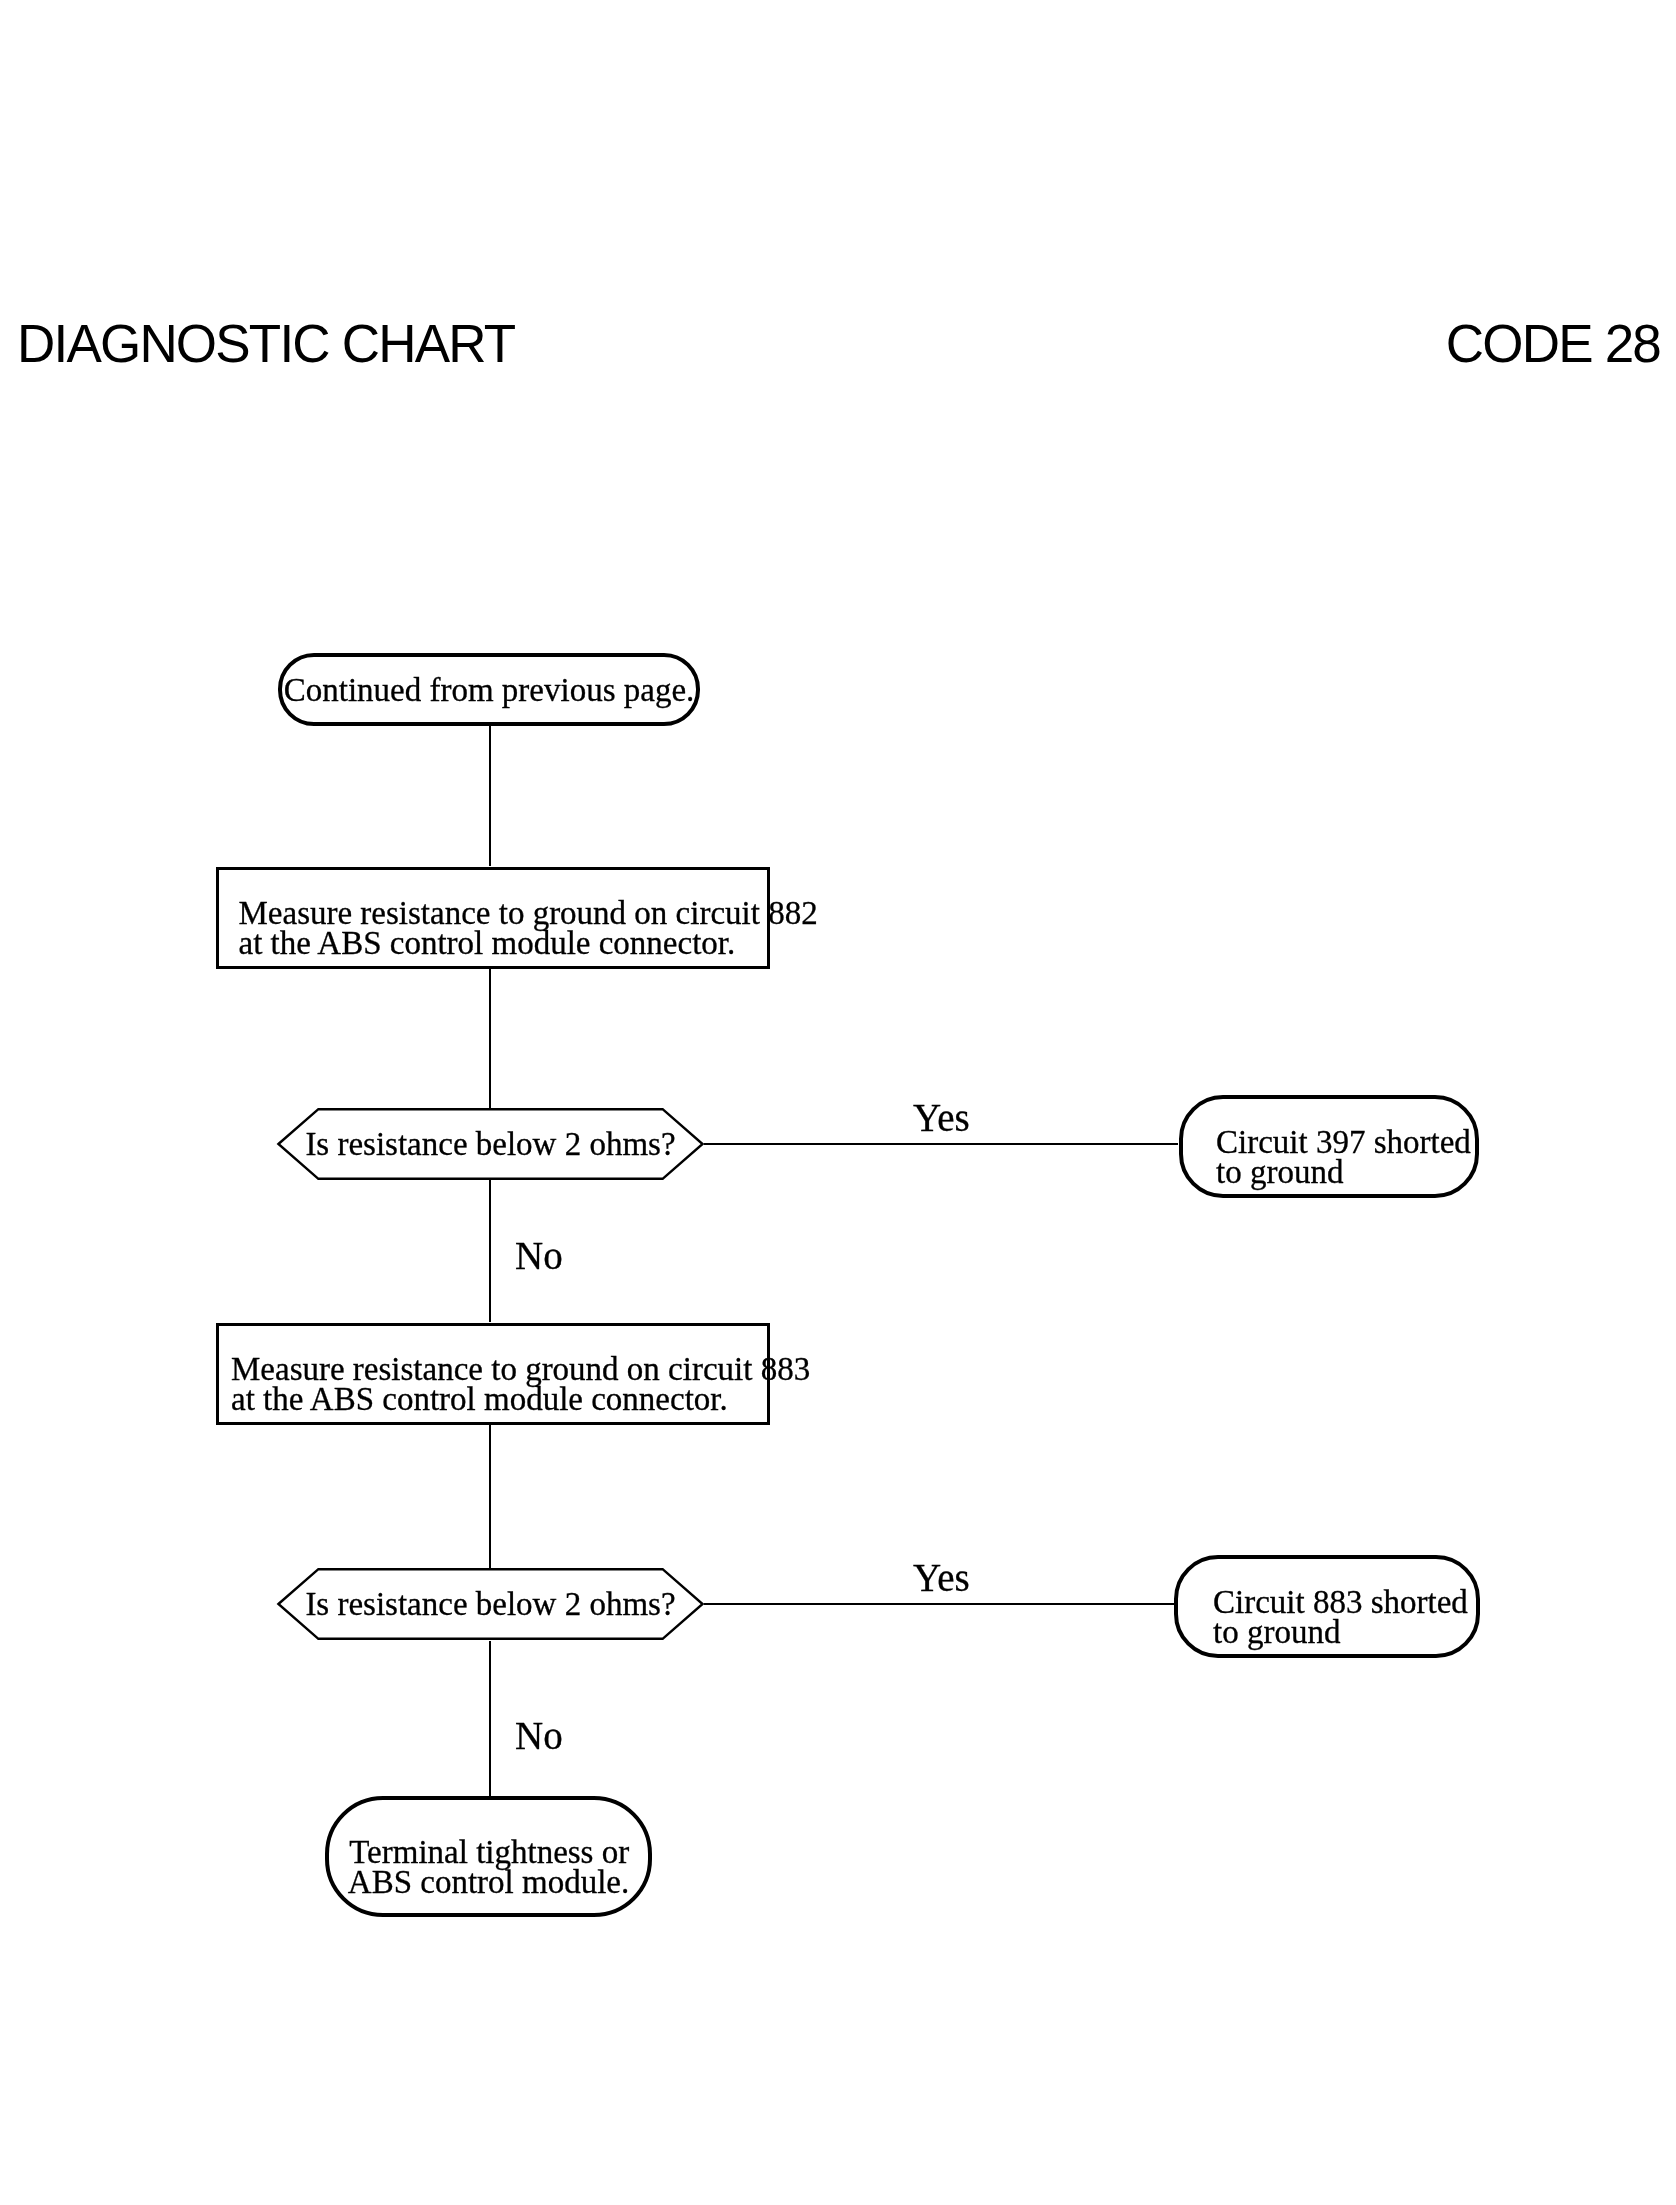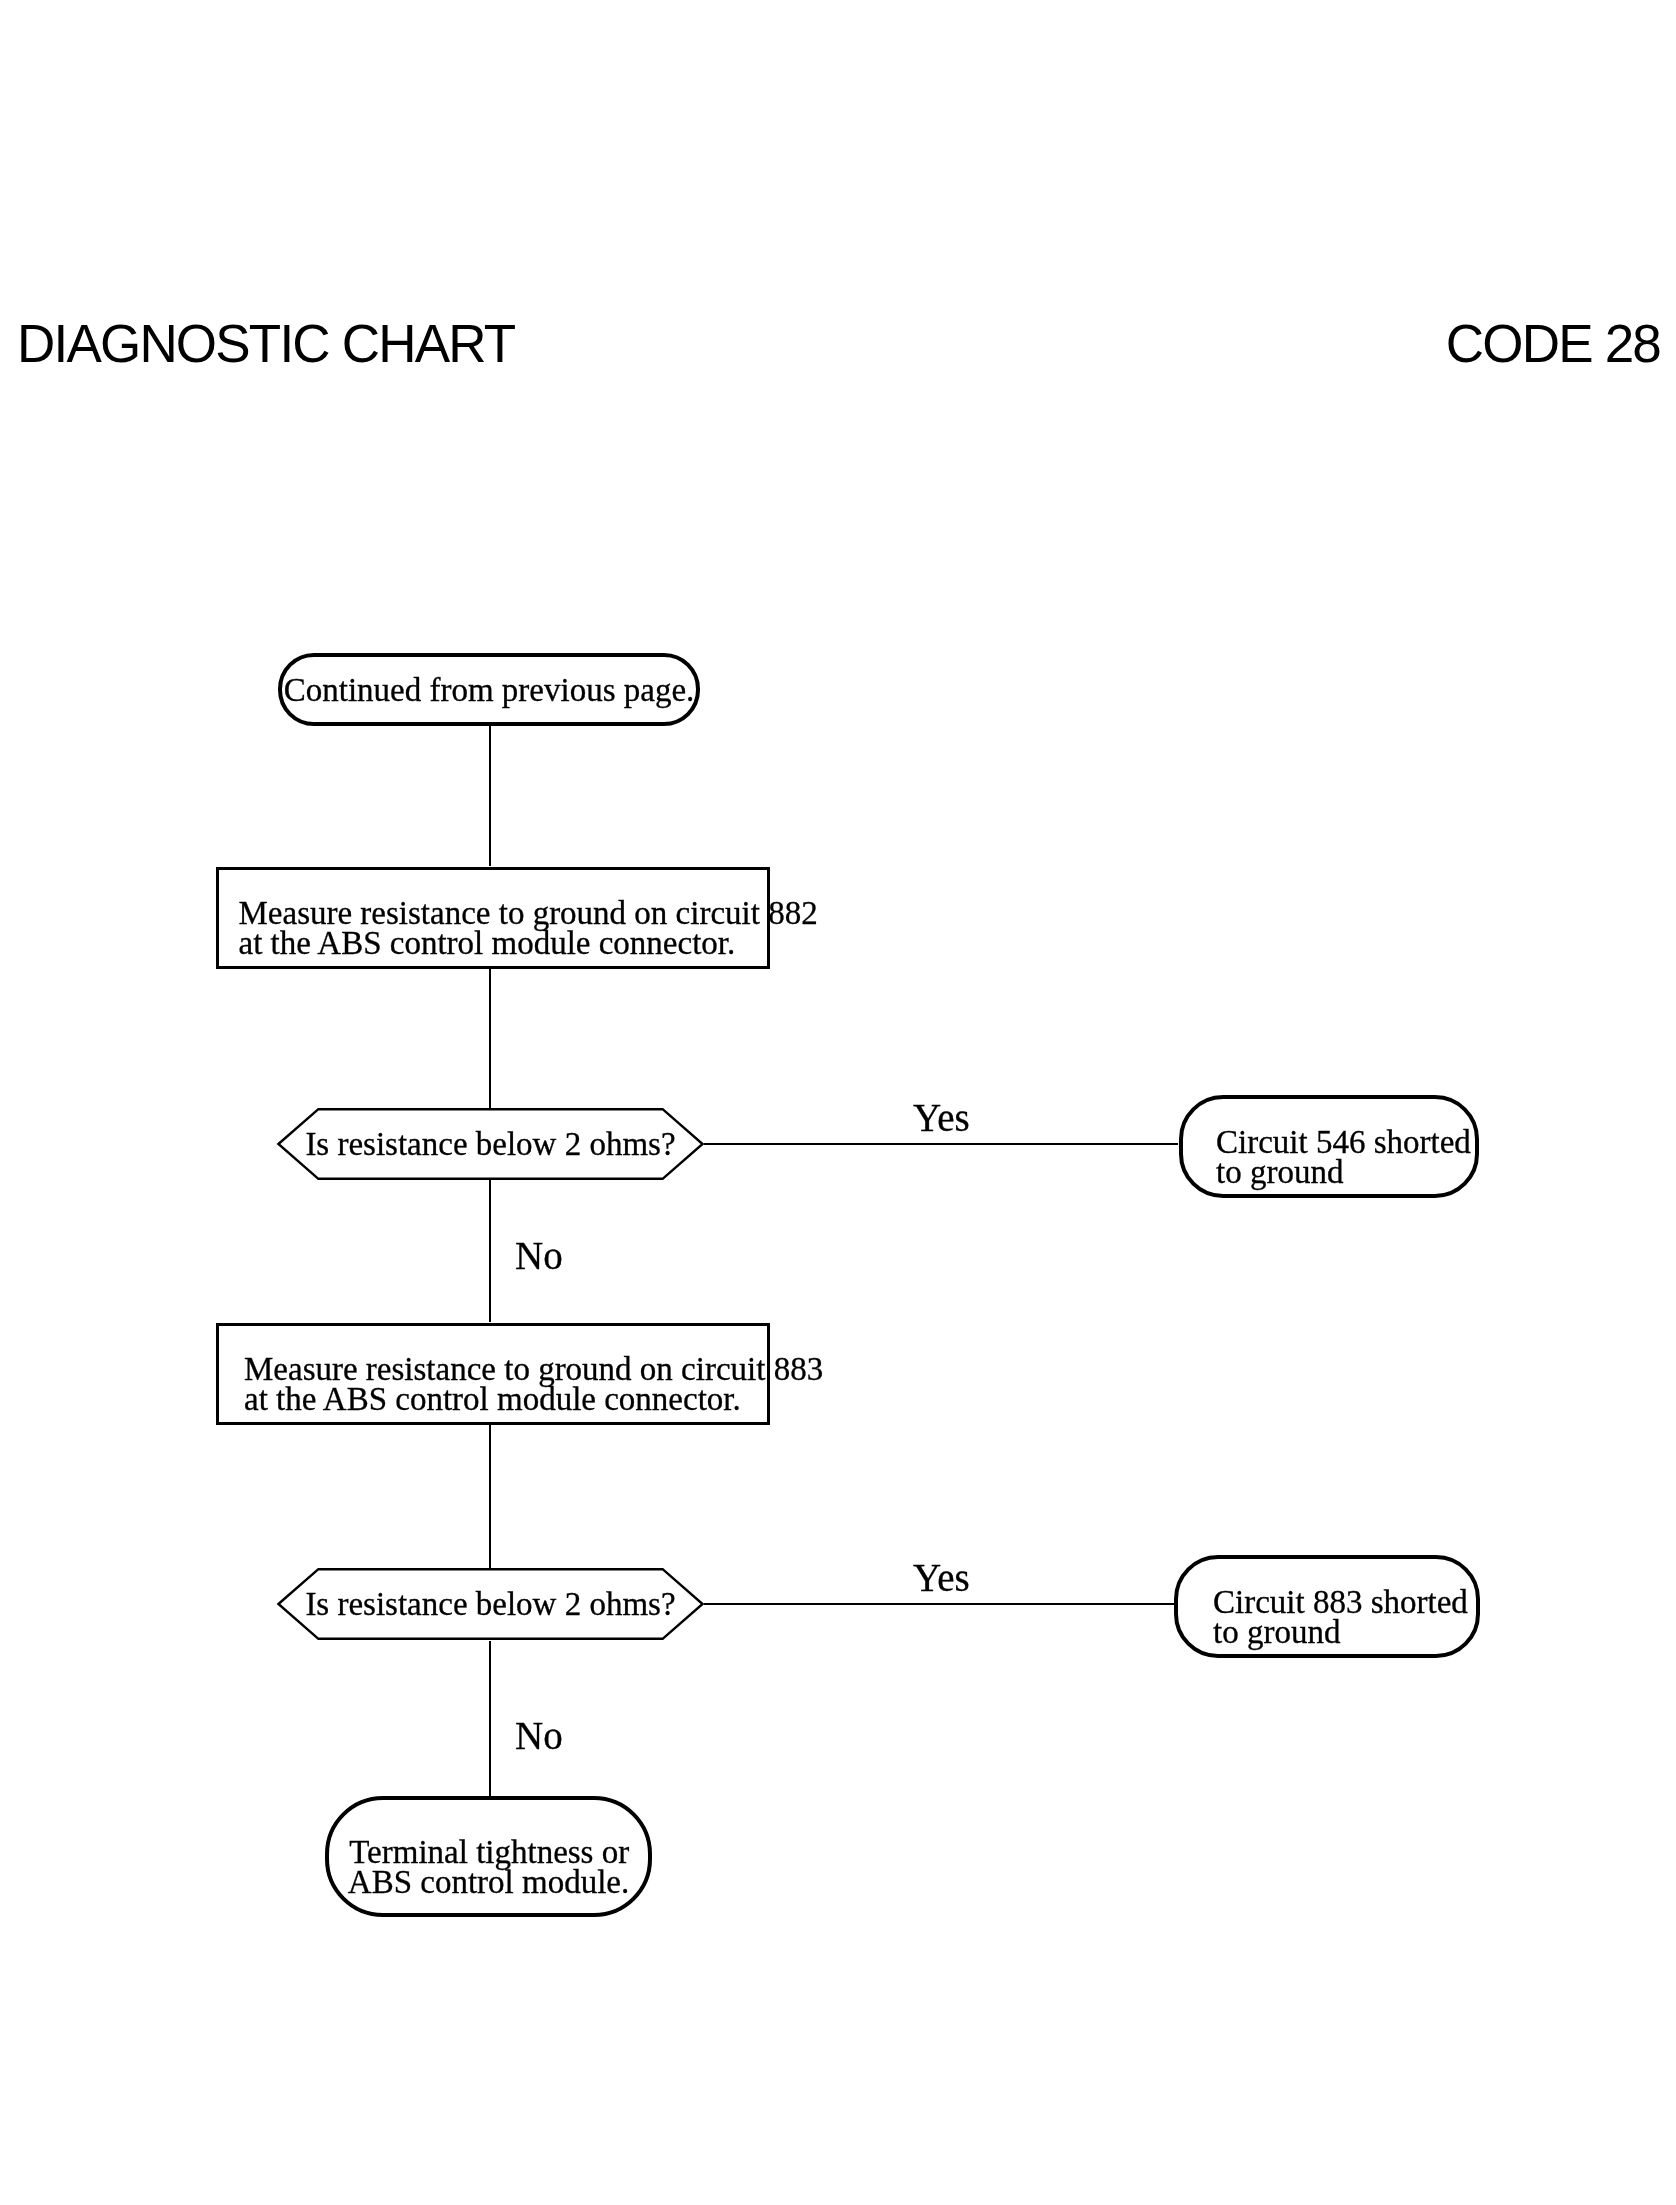--- a/index.html
+++ b/index.html
@@ -117,29 +117,29 @@
       <polygon points="2,59.5 68,2 637,2 703,59.5 637,117 68,117" fill="#ffffff" stroke="#000000" stroke-width="4"></polygon>
     </svg>
     <div class="hex-label node-text">Is resistance below 2 ohms?</div>
   </div>
 
   <div class="hline" style="left:704px; top:1143px; width:474px;"></div>
   <div class="branch-label" style="left:913px; top:1103px;">Yes</div>
 
   <div class="terminator" style="left:1179px; top:1095px; width:300px; height:103px; border-radius:44px; justify-content:flex-start; padding-left:33px;">
     <div class="node-text tb-lines">
-      <span>Circuit 546 shorted</span>
+      <span>Circuit 397 shorted</span>
       <span>to ground</span>
     </div>
   </div>
 
   <div class="vline" style="left:489px; top:1180px; height:142px;"></div>
   <div class="branch-label" style="left:515px; top:1241px;">No</div>
 
-  <div class="process" style="left:216px; top:1323px; width:554px; height:102px; padding-left:25px;">
+  <div class="process" style="left:216px; top:1323px; width:554px; height:102px; padding-left:12px;">
     <div class="node-text tb-lines">
       <span>Measure resistance to ground on circuit 883</span>
       <span>at the ABS control module connector.</span>
     </div>
   </div>
 
   <div class="vline" style="left:489px; top:1425px; height:143px;"></div>
 
   <div class="hex" style="left:276px; top:1568px; width:429px; height:72px;">
     <svg width="429" height="72" viewBox="0 0 705 119">

